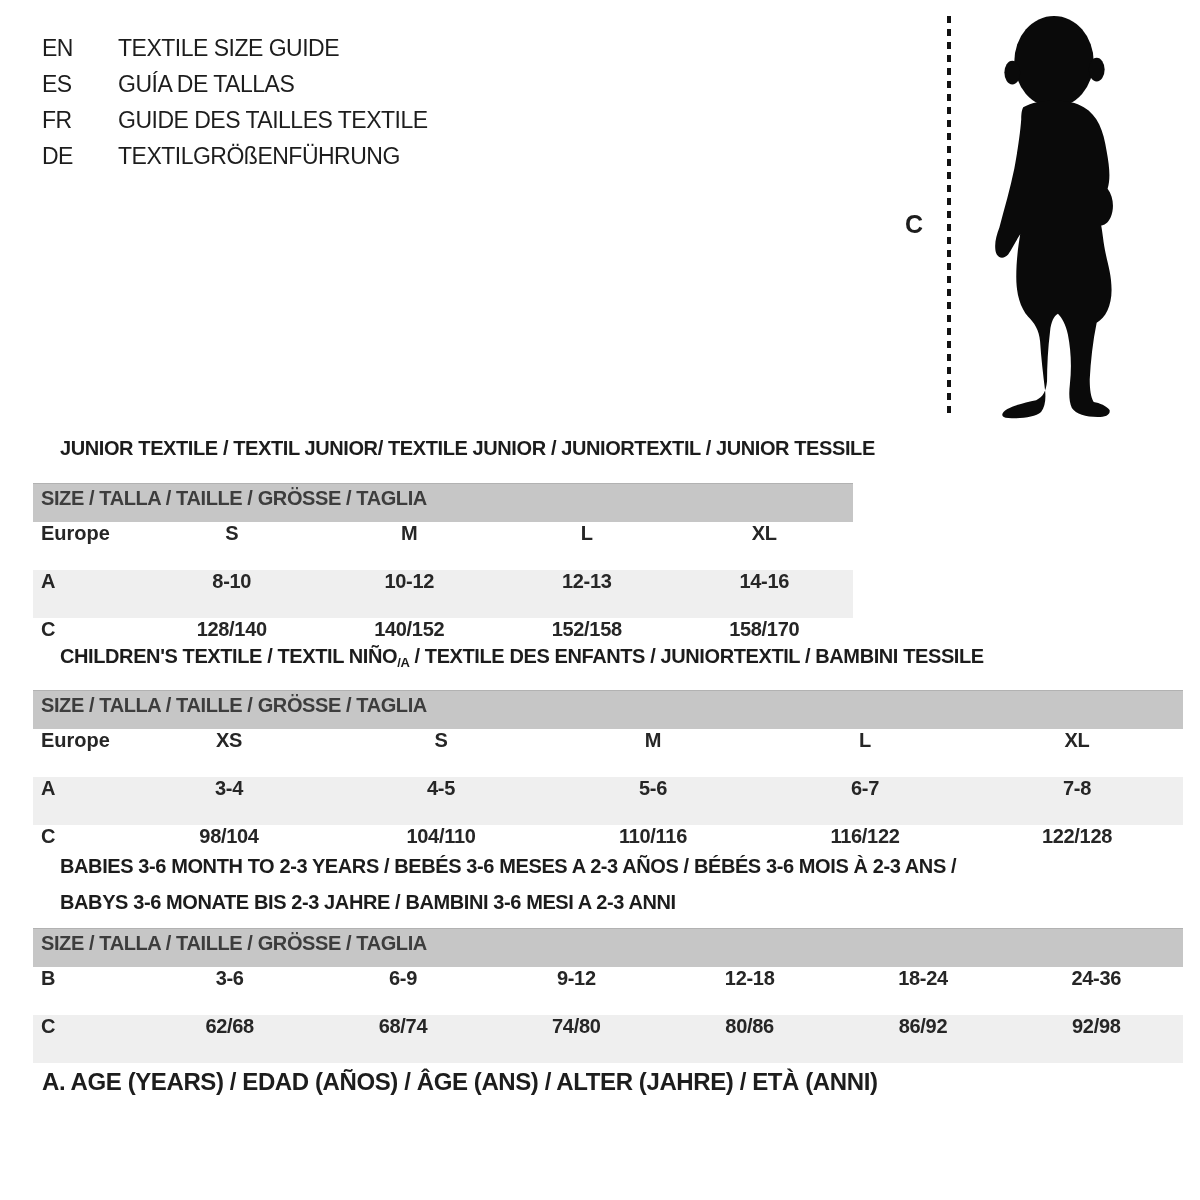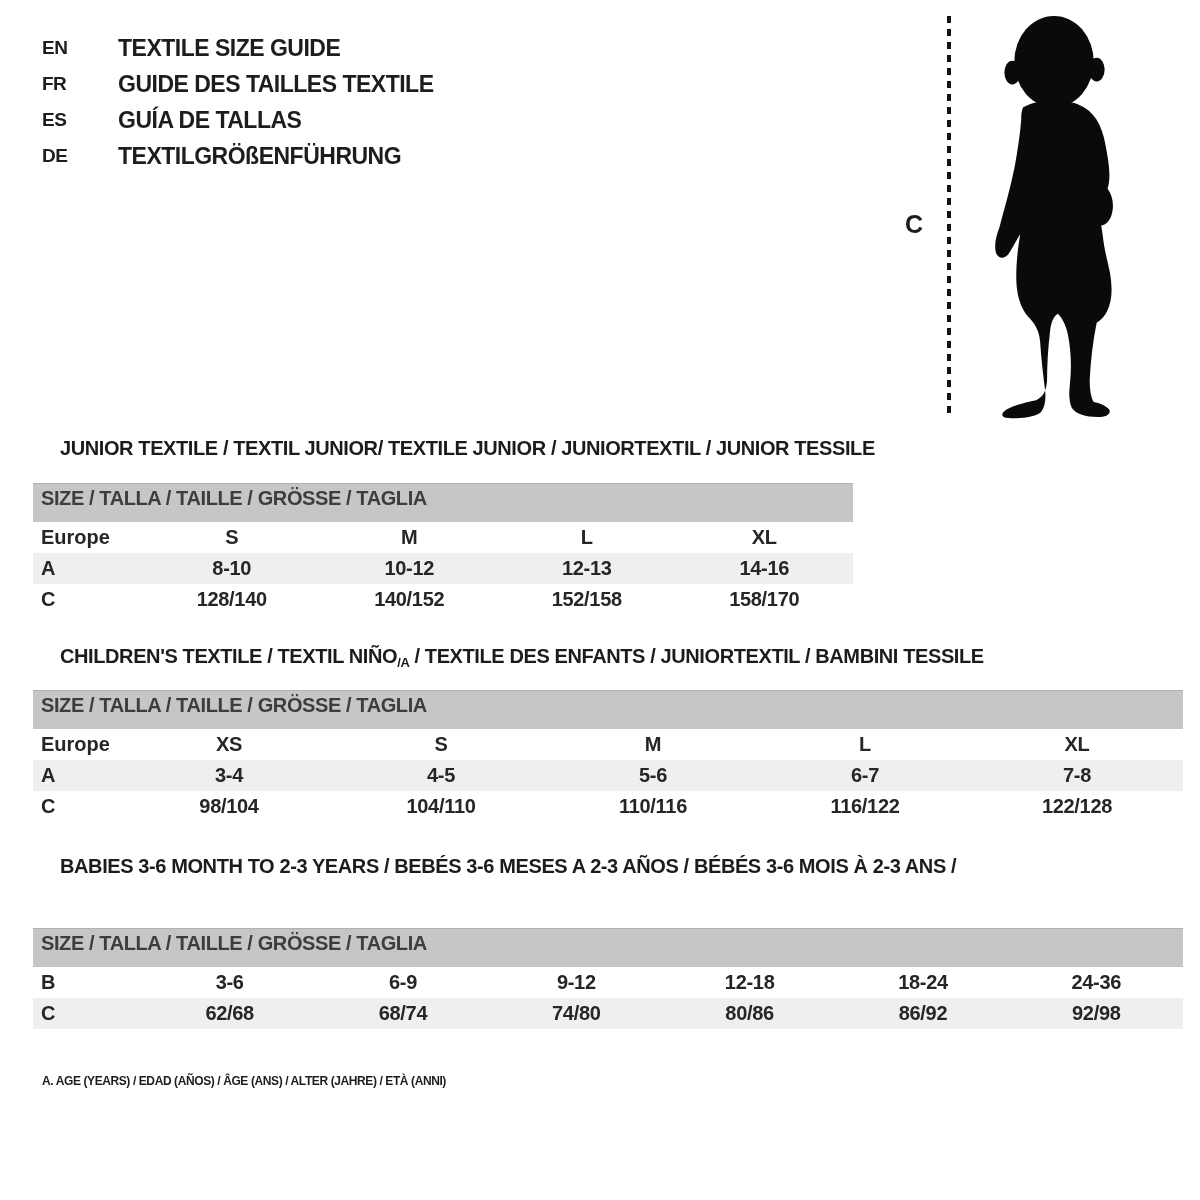--- a/index.html
+++ b/index.html
@@ -8,22 +8,22 @@
     width:1200px; height:1200px; position:relative; overflow:hidden;
     font-family:"Liberation Sans", sans-serif;
     color:#1d1d1d;
     -webkit-font-smoothing:antialiased;
   }
   .abs { position:absolute; }
 
   
   .lang-block { left:42px; top:30px; }
   .lang-row { display:flex; height:36px; align-items:center; }
-  .lang-code { width:76px; font-size:19px; font-weight:bold; letter-spacing:-0.5px; }
-  .lang-title { font-size:23px; font-weight:bold; letter-spacing:-0.5px; }
+  .lang-code { width:76px; font-size:23px; font-weight:normal; letter-spacing:-0.5px; }
+  .lang-title { font-size:23px; font-weight:normal; letter-spacing:-0.5px; }
 
   
   .height-line {
     left:947px; top:16px; width:4px; height:400px;
     background:repeating-linear-gradient(to bottom, #121212 0 7px, transparent 7px 13px);
   }
   .figure-label { left:905px; top:210px; font-size:25px; font-weight:bold; }
   .silhouette { left:962px; top:12px; }
 
   
@@ -33,48 +33,48 @@
   }
   .sub { font-size:13px; vertical-align:-4px; font-weight:bold; }
 
   
   .size-table { left:33px; }
   .size-header-bar {
     height:39px; line-height:29px; background:#c6c6c6; color:#3d3d3d;
     font-size:20px; font-weight:bold; letter-spacing:-0.4px; padding-left:8px;
     border-top:1px solid #b2b2b2;
   }
-  .t-row { display:flex; height:31px; align-items:center; }
+  .t-row { display:flex; height:48px; align-items:flex-start; }
   .t-row.shaded { background:#efefef; }
   .t-label { font-size:20px; font-weight:bold; padding-left:8px; color:#262626; }
   .t-cell { flex:1; text-align:center; font-size:20px; font-weight:bold; color:#262626; letter-spacing:-0.3px; }
   .w-junior  { width:820px; }
   .w-wide    { width:1150px; }
   .lbl-110 { width:110px; }
   .lbl-90  { width:90px; }
 
   
   .legend { left:42px; top:1064px; }
-  .legend-line { height:35px; line-height:35px; font-size:12px; font-weight:bold; letter-spacing:-0.4px; white-space:nowrap; }
+  .legend-line { height:35px; line-height:35px; font-size:24px; font-weight:bold; letter-spacing:-0.4px; white-space:nowrap; }
 </style>
 </head>
 <body>
 
 <div class="abs lang-block">
   <div class="lang-row">
     <span class="lang-code">EN</span>
     <span class="lang-title">TEXTILE SIZE GUIDE</span>
   </div>
   <div class="lang-row">
+    <span class="lang-code">ES</span>
+    <span class="lang-title">GUÍA DE TALLAS</span>
+  </div>
+  <div class="lang-row">
     <span class="lang-code">FR</span>
     <span class="lang-title">GUIDE DES TAILLES TEXTILE</span>
-  </div>
-  <div class="lang-row">
-    <span class="lang-code">ES</span>
-    <span class="lang-title">GUÍA DE TALLAS</span>
   </div>
   <div class="lang-row">
     <span class="lang-code">DE</span>
     <span class="lang-title">TEXTILGRÖßENFÜHRUNG</span>
   </div>
 </div>
 
 <div class="abs height-line"></div>
 <div class="abs figure-label">C</div>
 <svg class="abs silhouette" width="182" height="407" viewBox="0 0 180 410" xmlns="http://www.w3.org/2000/svg">
@@ -170,20 +170,21 @@
     <div class="t-cell">98/104</div>
     <div class="t-cell">104/110</div>
     <div class="t-cell">110/116</div>
     <div class="t-cell">116/122</div>
     <div class="t-cell">122/128</div>
   </div>
 </div>
 
 <div class="abs section-heading" style="top:848px; line-height:36px;">
   <div>BABIES 3-6 MONTH TO 2-3 YEARS / BEBÉS 3-6 MESES A 2-3 AÑOS / BÉBÉS 3-6 MOIS À 2-3 ANS /</div>
+  <div>BABYS 3-6 MONATE BIS 2-3 JAHRE / BAMBINI 3-6 MESI A 2-3 ANNI</div>
 </div>
 <div class="abs size-table w-wide" style="top:928px;">
   <div class="size-header-bar">SIZE / TALLA / TAILLE / GRÖSSE / TAGLIA</div>
   <div class="t-row">
     <div class="t-label lbl-110">B</div>
     <div class="t-cell">3-6</div>
     <div class="t-cell">6-9</div>
     <div class="t-cell">9-12</div>
     <div class="t-cell">12-18</div>
     <div class="t-cell">18-24</div>

